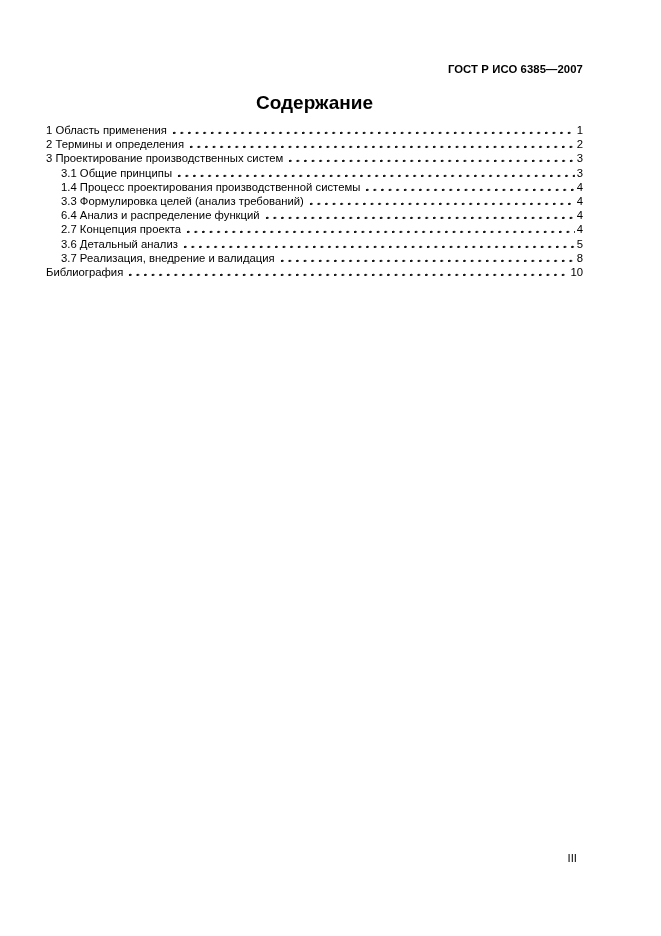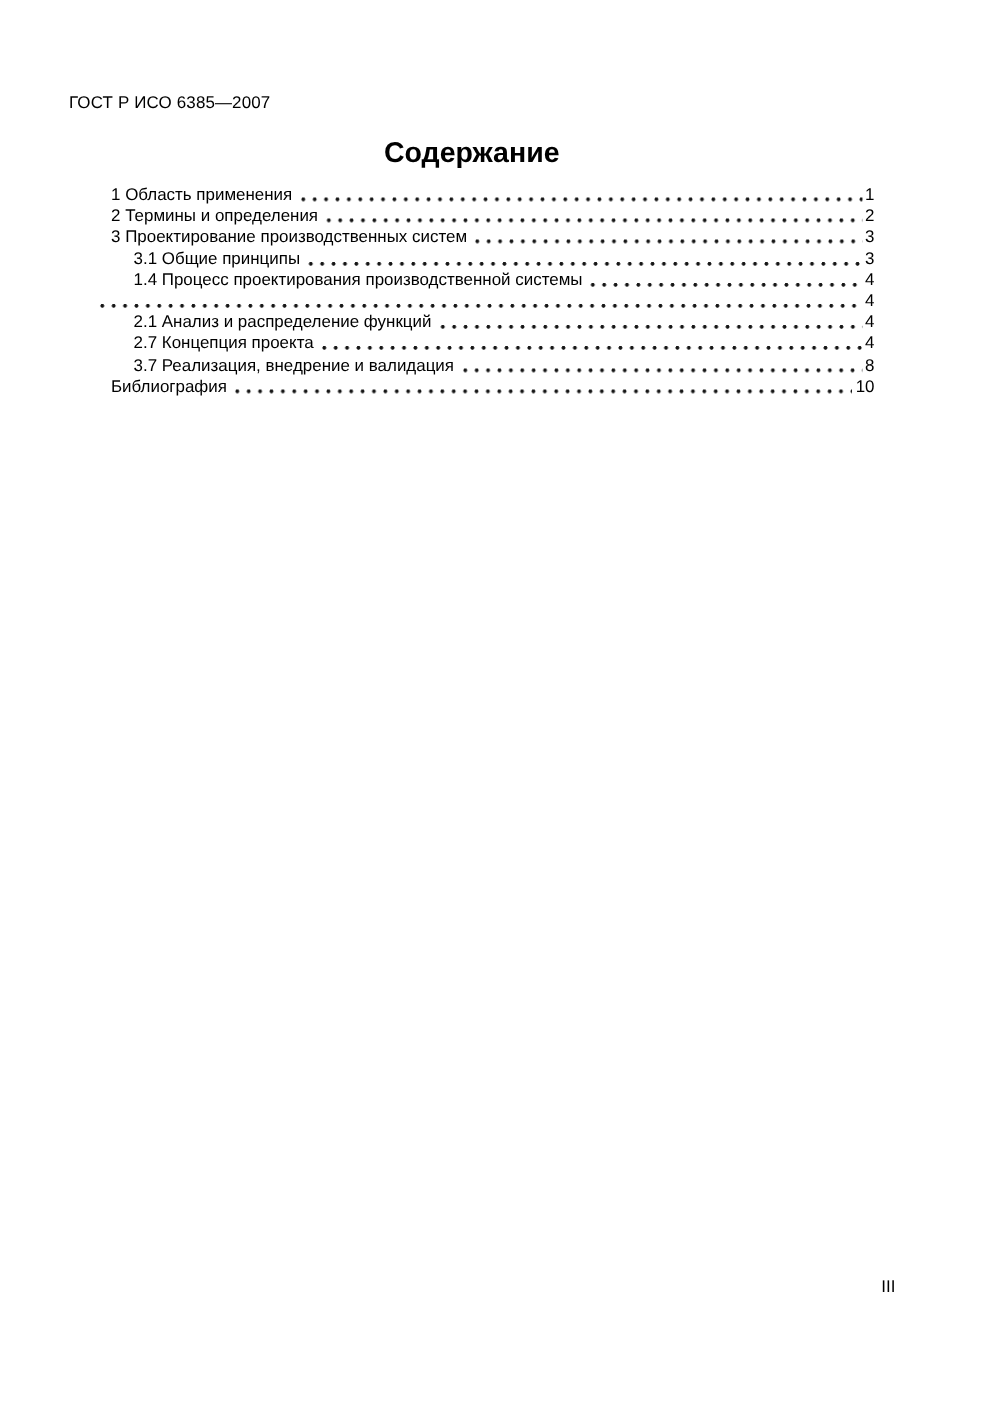--- a/index.html
+++ b/index.html
@@ -11,55 +11,56 @@
   }
   .page {
     position: relative;
     width: 661px; height: 936px;
     background: #ffffff;
     overflow: hidden;
   }
   .doc-header {
     position: absolute;
     top: 63px; left: 46px; right: 78px;
+    text-align: right;
     font-size: 11.3px;
-    font-weight: 400;
+    font-weight: 700;
     letter-spacing: 0.1px;
   }
   .doc-title {
     position: absolute;
     top: 92px; left: 46px; right: 78px;
     text-align: center;
     font-size: 19px;
     font-weight: 700;
   }
   .toc {
     position: absolute;
     top: 123px; left: 46px; right: 78px;
   }
   .toc-row {
     display: flex;
     font-size: 11.3px;
     line-height: 14.2px;
     height: 14.2px;
   }
   .toc-row.indent { padding-left: 15px; justify-content: space-between; }
-  .toc-label { white-space: nowrap; margin-left: 28px; }
+  .toc-label { white-space: nowrap; }
   .toc-dots {
     flex: 1 1 auto;
     min-width: 8px;
     margin: 0 2px 0 5px;
     background-image: radial-gradient(circle at 2.2px 10px, #161616 1.05px, transparent 1.5px);
     background-size: 7.6px 14.2px;
     background-repeat: repeat-x;
   }
   .toc-page { white-space: nowrap; text-align: right; }
   .footer-page {
     position: absolute;
-    right: 64px; bottom: 72px;
+    right: 84px; bottom: 72px;
     font-size: 11.3px;
   }
 </style>
 </head>
 <body>
 
 <div class="page">
 
   <div class="doc-header">ГОСТ Р ИСО 6385—2007</div>
 
@@ -91,36 +92,42 @@
       <span class="toc-page">3</span>
     </div>
 
     <div class="toc-row indent">
       <span class="toc-label">1.4 Процесс проектирования производственной системы</span>
       <span class="toc-dots"></span>
       <span class="toc-page">4</span>
     </div>
 
     <div class="toc-row indent">
+      <span class="toc-label">3.3 Формулировка целей (анализ требований)</span>
       <span class="toc-dots"></span>
       <span class="toc-page">4</span>
     </div>
 
     <div class="toc-row indent">
-      <span class="toc-label">2.1 Анализ и распределение функций</span>
+      <span class="toc-label">6.4 Анализ и распределение функций</span>
       <span class="toc-dots"></span>
       <span class="toc-page">4</span>
     </div>
 
     <div class="toc-row indent">
       <span class="toc-label">2.7 Концепция проекта</span>
       <span class="toc-dots"></span>
       <span class="toc-page">4</span>
     </div>
 
+    <div class="toc-row indent">
+      <span class="toc-label">3.6 Детальный анализ</span>
+      <span class="toc-dots"></span>
+      <span class="toc-page">5</span>
+    </div>
 
     <div class="toc-row indent">
       <span class="toc-label">3.7 Реализация, внедрение и валидация</span>
       <span class="toc-dots"></span>
       <span class="toc-page">8</span>
     </div>
 
 
     <div class="toc-row">
       <span class="toc-label">Библиография</span>

